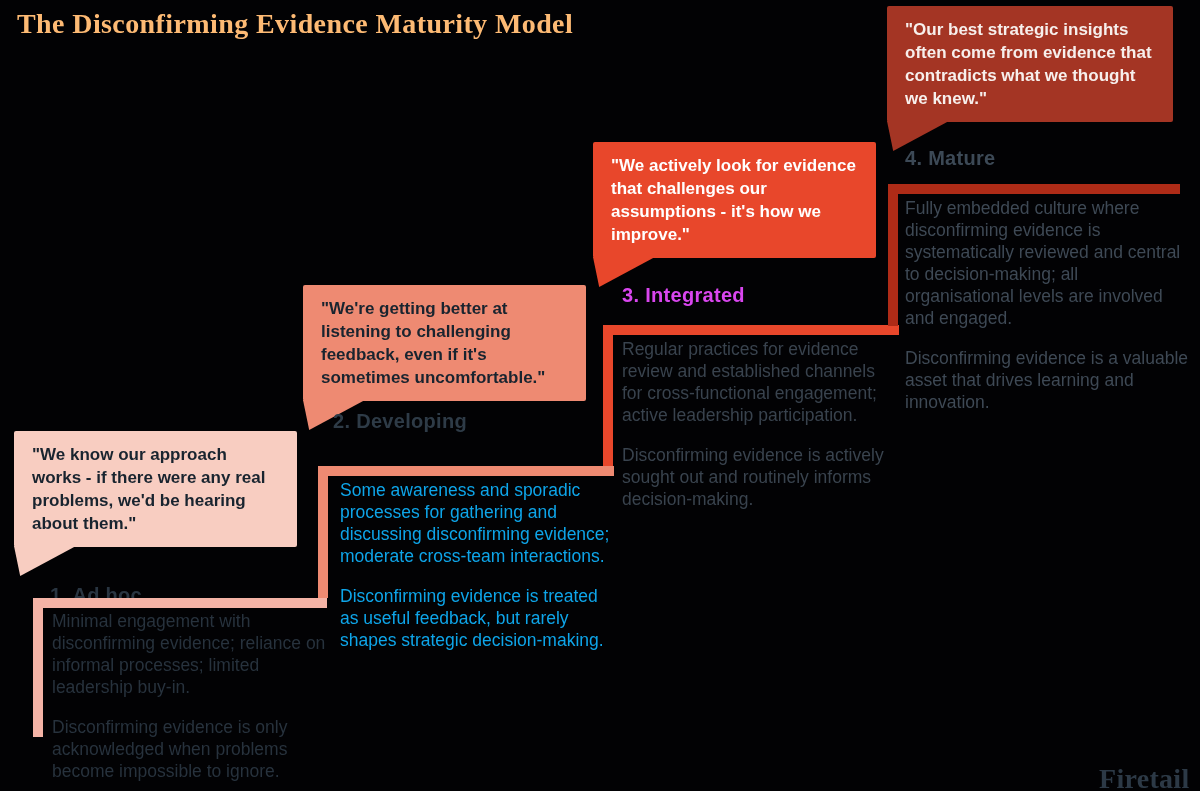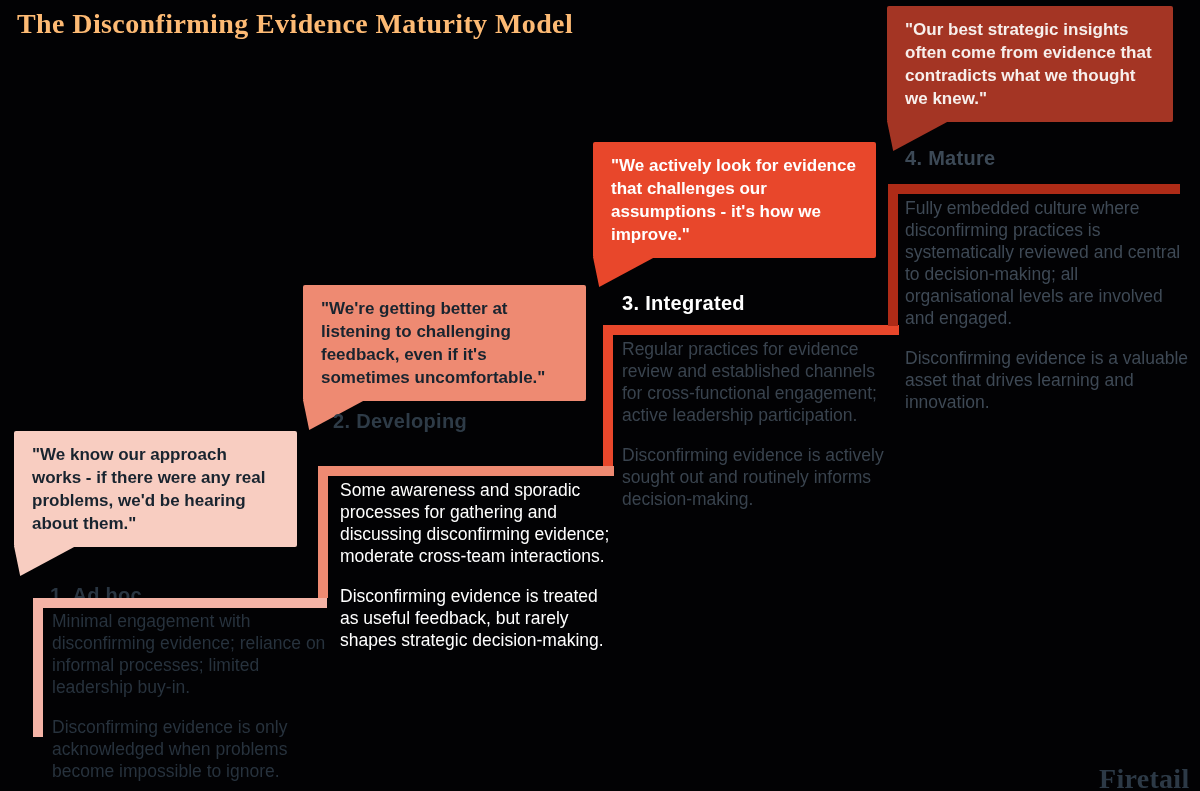--- a/index.html
+++ b/index.html
@@ -82,43 +82,43 @@
     <p>Disconfirming evidence is only acknowledged when problems become impossible to ignore.</p>
   </div>
 
   <div class="bubble b2" style="background-color: rgb(238, 138, 114); color: rgb(25, 36, 47);">
     <span>"We're getting better at listening to challenging feedback, even if it's sometimes uncomfortable."</span>
     <span class="tail" style="background-color: rgb(238, 138, 114);"></span>
   </div>
   <div class="heading h2" style="color: rgb(46, 59, 71);">2. Developing</div>
   <div class="tread t2" style="background-color: rgb(238, 138, 114);"></div>
   <div class="riser r2" style="background-color: rgb(238, 138, 114);"></div>
-  <div class="body bd2" style="color: #ffffff;">
+  <div class="body bd2" style="color: #0ea5e9;">
     <p>Some awareness and sporadic processes for gathering and discussing disconfirming evidence; moderate cross-team interactions.</p>
     <p>Disconfirming evidence is treated as useful feedback, but rarely shapes strategic decision-making.</p>
   </div>
 
   <div class="bubble b3" style="background-color: rgb(232, 71, 43); color: rgb(255, 255, 255);">
     <span>"We actively look for evidence that challenges our assumptions - it's how we improve."</span>
     <span class="tail" style="background-color: rgb(232, 71, 43);"></span>
   </div>
-  <div class="heading h3" style="color: #ffffff; margin-top: 8px;">3. Integrated</div>
+  <div class="heading h3" style="color: #d946ef;">3. Integrated</div>
   <div class="tread t3" style="background-color: rgb(232, 71, 43);"></div>
   <div class="riser r3" style="background-color: rgb(232, 71, 43);"></div>
   <div class="body bd3" style="color: rgb(57, 67, 78);">
     <p>Regular practices for evidence review and established channels for cross-functional engagement; active leadership participation.</p>
     <p>Disconfirming evidence is actively sought out and routinely informs decision-making.</p>
   </div>
 
   <div class="bubble b4" style="background-color: rgb(164, 53, 36); color: rgb(247, 239, 236);">
     <span>"Our best strategic insights often come from evidence that contradicts what we thought we knew."</span>
     <span class="tail" style="background-color: rgb(164, 53, 36);"></span>
   </div>
   <div class="heading h4" style="color: rgb(60, 73, 86);">4. Mature</div>
   <div class="tread t4" style="background-color: rgb(174, 43, 23);"></div>
   <div class="riser r4" style="background-color: rgb(174, 43, 23);"></div>
   <div class="body bd4" style="color: rgb(62, 73, 85);">
-    <p>Fully embedded culture where disconfirming practices is systematically reviewed and central to decision-making; all organisational levels are involved and engaged.</p>
+    <p>Fully embedded culture where disconfirming evidence is systematically reviewed and central to decision-making; all organisational levels are involved and engaged.</p>
     <p>Disconfirming evidence is a valuable asset that drives learning and innovation.</p>
   </div>
 
   <div class="brand" style="color: rgb(44, 57, 70);">Firetail</div>
 </div>
 
 </body></html>

